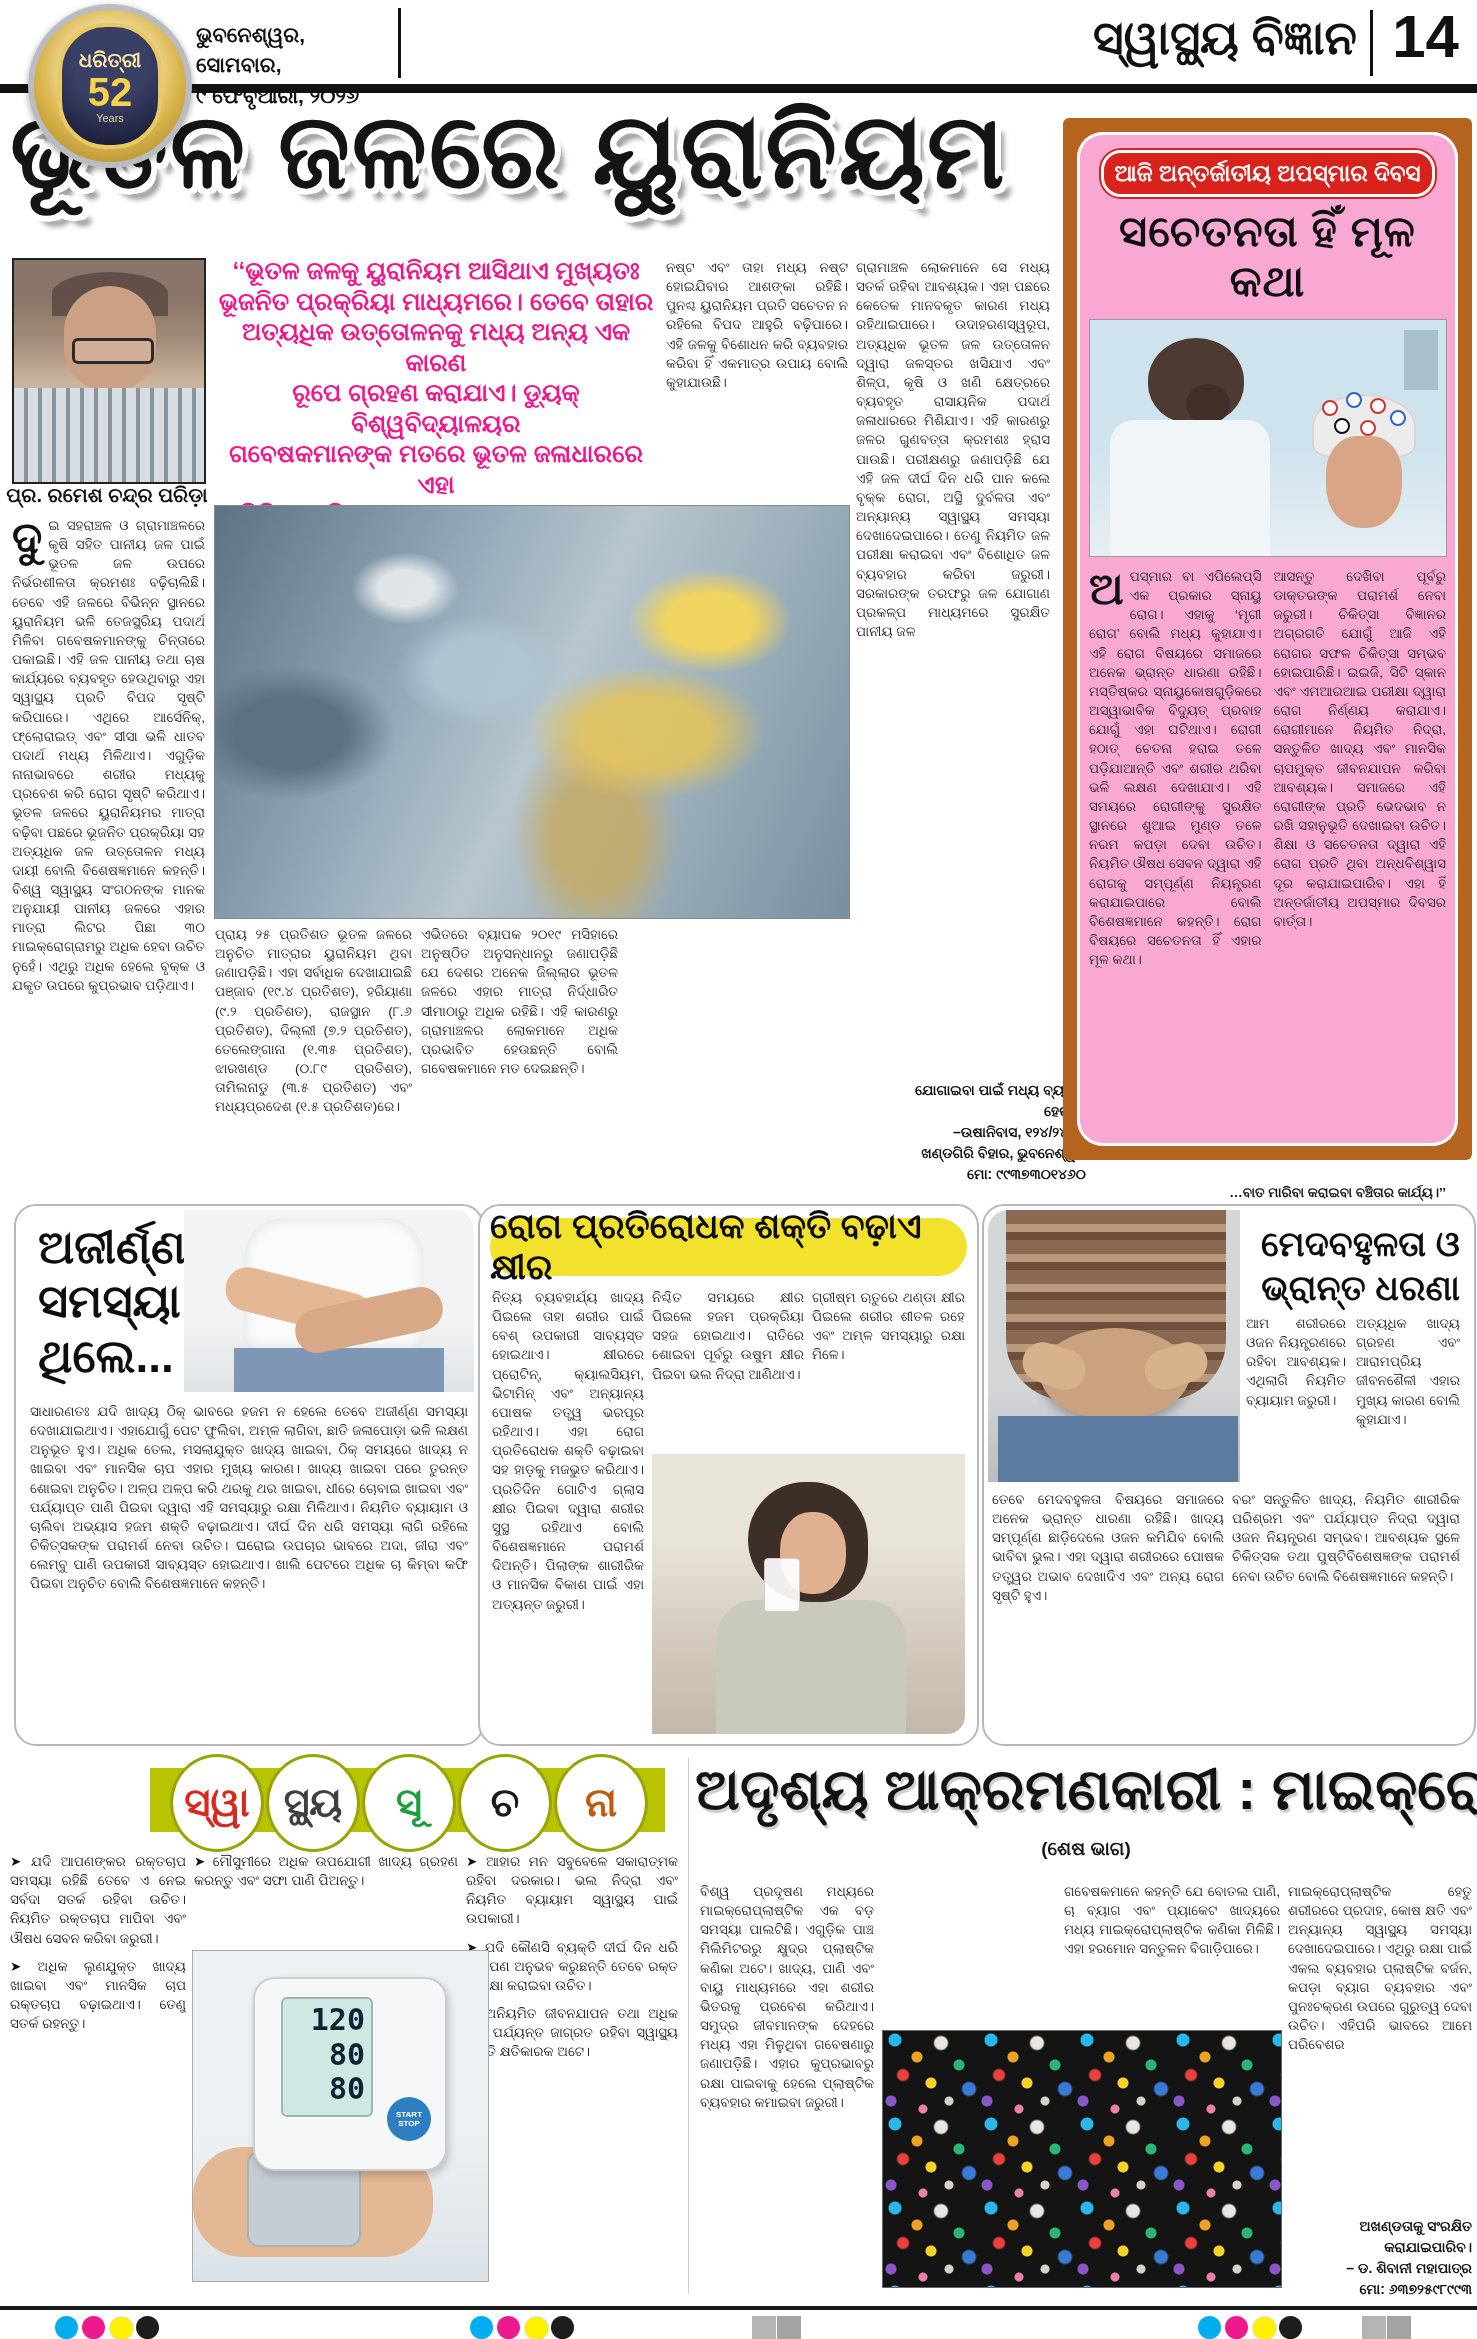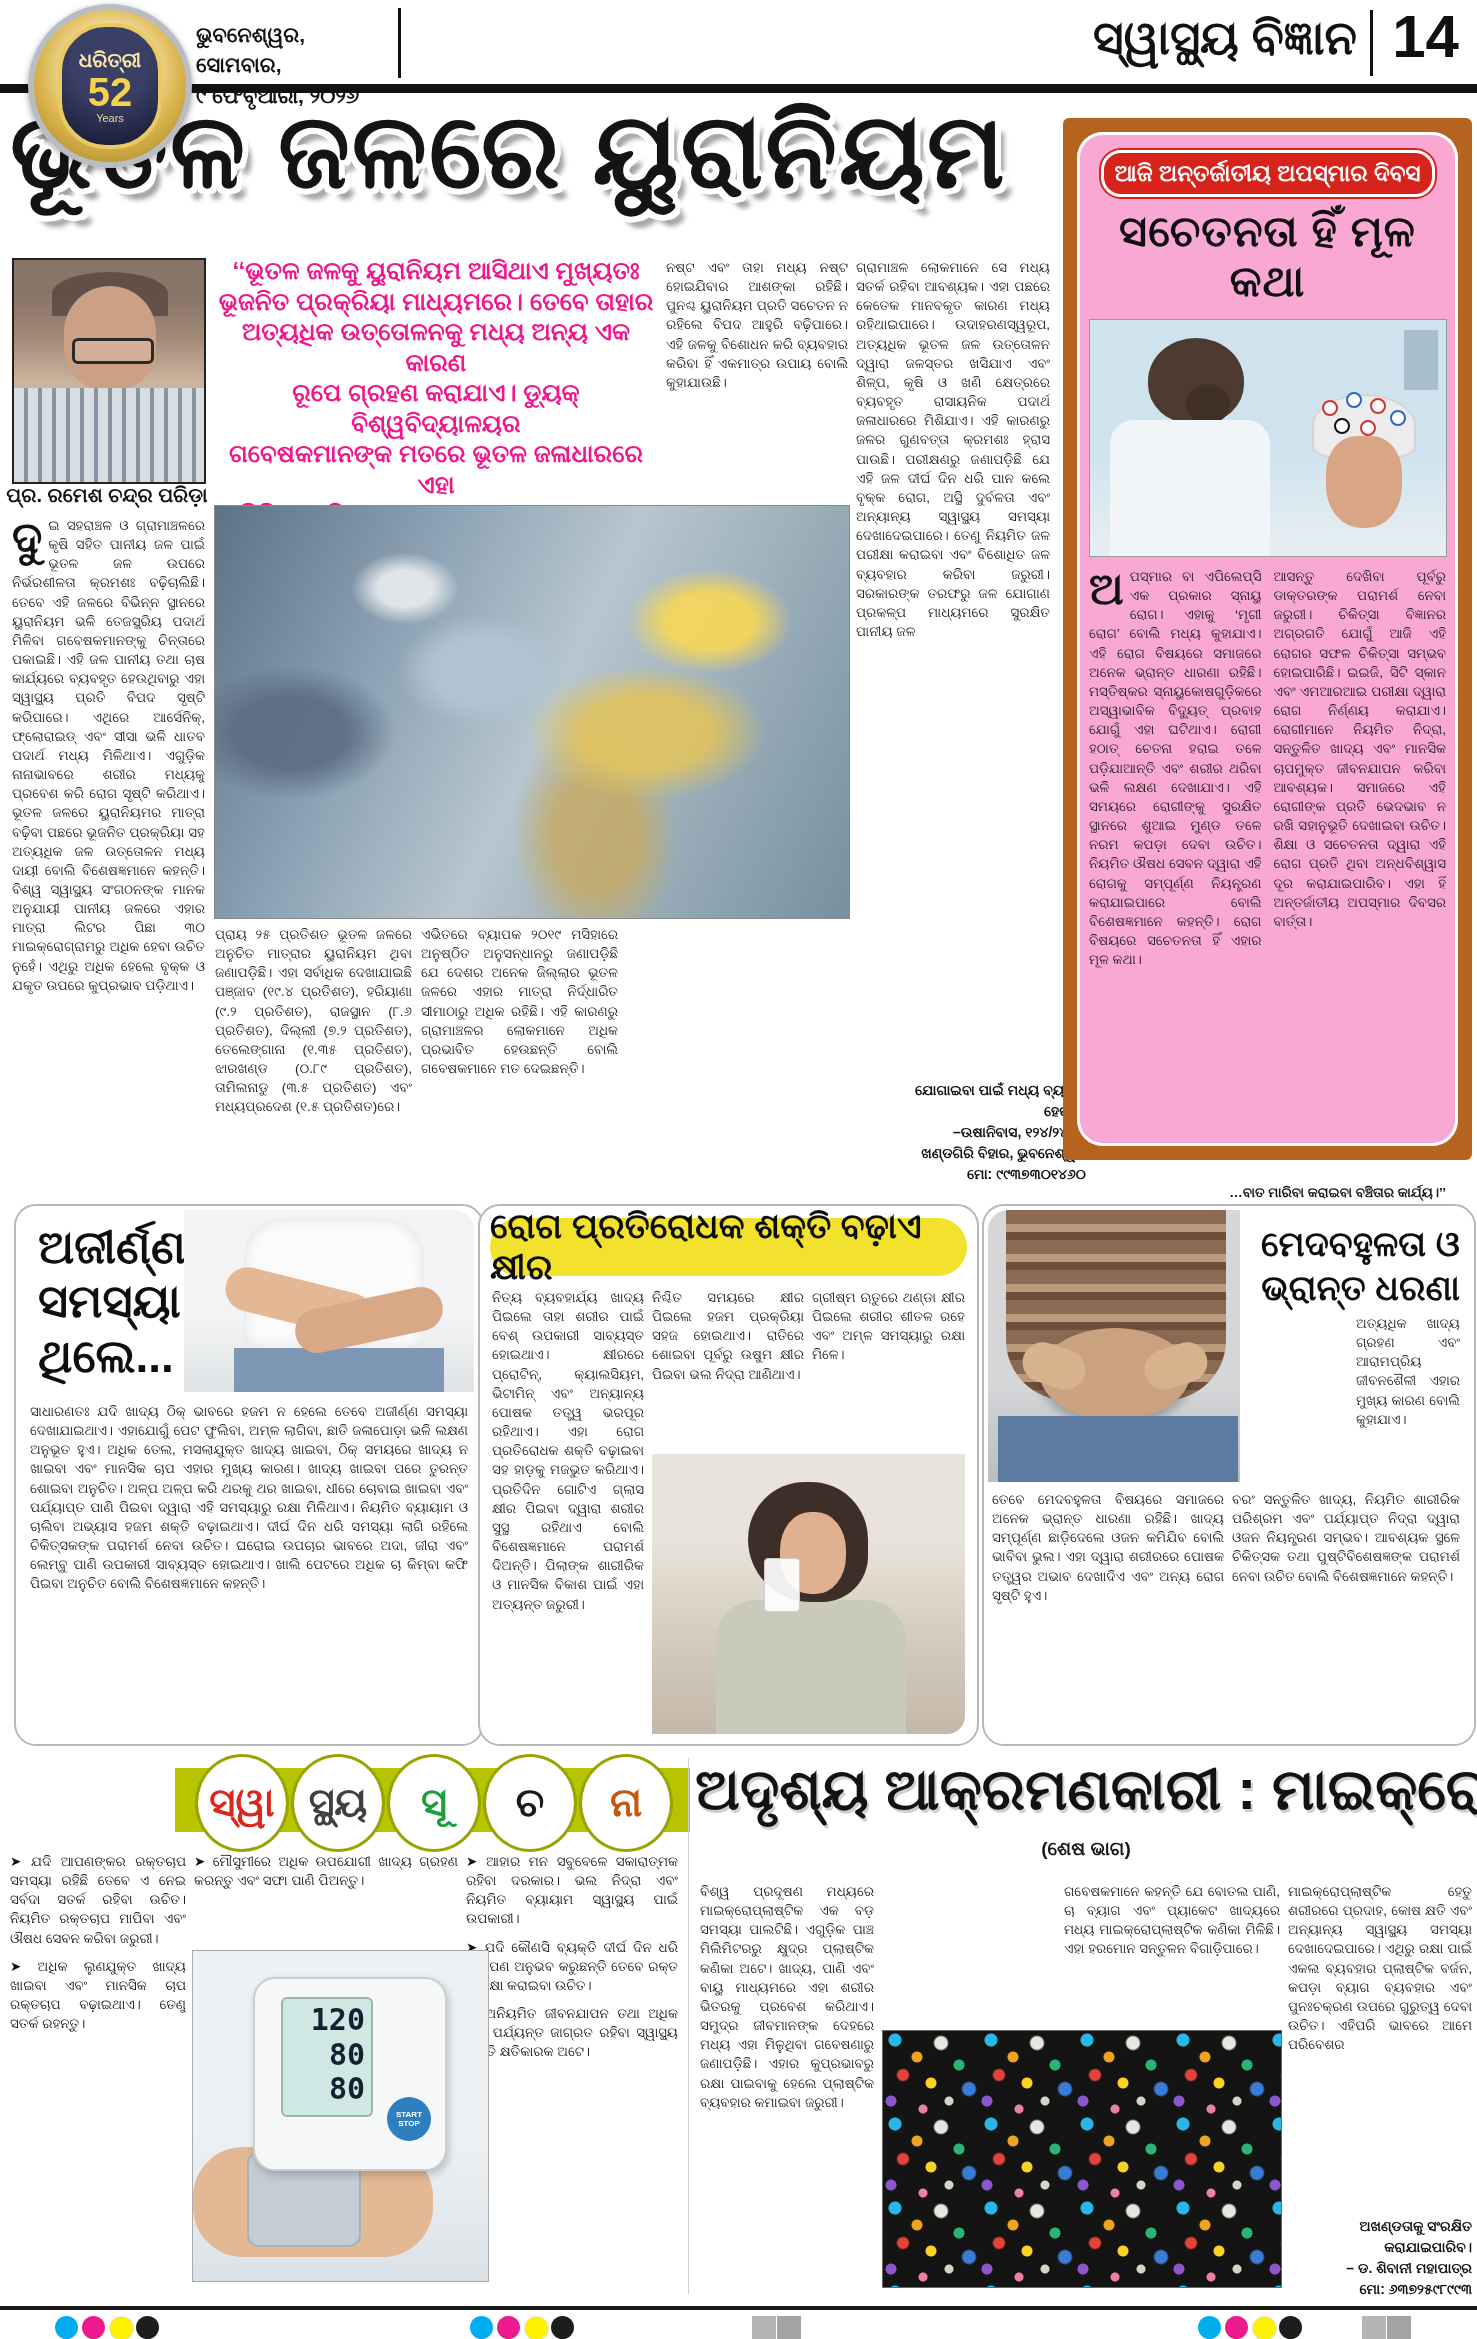--- a/index.html
+++ b/index.html
@@ -89,21 +89,21 @@
   .mk-glass{position:absolute;left:112px;top:104px;width:34px;height:52px;background:rgba(255,255,255,.92);border:1px solid #cfcfcf;border-radius:4px;}
   .mk-body{position:absolute;left:64px;top:146px;width:190px;height:140px;border-radius:40px 40px 0 0;background:#c9cabc;}
   .obes-photo{position:absolute;overflow:hidden;border-radius:20px 0 0 0;background:linear-gradient(180deg,#d4d6d8 0 65%,#b9bdc0 100%);}
   .ob-shirt{position:absolute;left:18px;top:0;width:220px;height:190px;border-radius:0 0 60px 60px;
       background:repeating-linear-gradient(180deg,#8a6a52 0 14px,#b99a7d 14px 22px,#6d4f3c 22px 30px);}
   .ob-belly{position:absolute;left:52px;top:118px;width:150px;height:92px;border-radius:50%;background:#caa27f;box-shadow:0 6px 10px rgba(0,0,0,.25);}
   .ob-hand{position:absolute;width:64px;height:40px;border-radius:20px;background:#d8b28c;}
   .ob-jean{position:absolute;left:10px;top:206px;width:240px;height:70px;background:#5d7aa0;}
   .obes-head{position:absolute;font-size:35px;font-weight:900;text-align:right;line-height:1.25;color:#0e0e0e;}
   
-  .tips-band{position:absolute;left:150px;top:1768px;width:515px;height:64px;background:#b9c400;margin-left:25px;}
+  .tips-band{position:absolute;left:150px;top:1768px;width:515px;height:64px;background:#b9c400;}
   .tips-oval{position:absolute;top:-14px;width:88px;height:92px;background:#fff;border:3px solid #9aa400;border-radius:50%;
       display:flex;align-items:center;justify-content:center;font-size:40px;font-weight:900;}
   .bullet-col{position:absolute;overflow:hidden;}
   .bullet-item{font-size:13.5px;line-height:1.42;text-align:justify;margin-bottom:9px;}
   .bullet-item b.arrow{color:#111;font-weight:900;}
   .bp-photo{position:absolute;left:192px;top:1950px;width:295px;height:330px;border:1px solid #aaa;overflow:hidden;
       background:linear-gradient(180deg,#eef1f3 0 55%,#dbe2e7 100%);}
   .bp-device{position:absolute;left:60px;top:26px;width:190px;height:190px;border-radius:22px;background:#f6f8f8;border:2px solid #c9ced2;box-shadow:2px 4px 8px rgba(0,0,0,.2);}
   .bp-screen{position:absolute;left:26px;top:18px;width:92px;height:120px;background:#cfe8e4;border:2px solid #9fb4b0;border-radius:6px;
       font-family:"DejaVu Sans Mono",monospace;font-weight:bold;color:#123;font-size:30px;line-height:1.15;text-align:right;padding:4px 6px;box-sizing:border-box;}
@@ -250,20 +250,21 @@
       <div class="ob-shirt"></div>
       <div class="ob-belly"></div>
       <div class="ob-jean"></div>
       <div class="ob-hand" style="left:34px;top:136px;transform:rotate(18deg);"></div>
       <div class="ob-hand" style="left:156px;top:136px;transform:rotate(-18deg);"></div>
     </div>
     <div class="obes-head" style="left:262px;top:16px;width:214px;">
       <div>ମେଦବହୁଳତା ଓ</div>
       <div>ଭ୍ରାନ୍ତ ଧରଣା</div>
     </div>
+    <div class="abs jtext" style="left:262px;top:108px;width:100px;height:168px;">ଆମ ଶରୀରରେ ଓଜନ ନିୟନ୍ତ୍ରଣରେ ରହିବା ଆବଶ୍ୟକ। ଏଥିଲାଗି ନିୟମିତ ବ୍ୟାୟାମ ଜରୁରୀ।</div>
     <div class="abs jtext" style="left:372px;top:108px;width:104px;height:168px;">ଅତ୍ୟଧିକ ଖାଦ୍ୟ ଗ୍ରହଣ ଏବଂ ଆରାମପ୍ରିୟ ଜୀବନଶୈଳୀ ଏହାର ମୁଖ୍ୟ କାରଣ ବୋଲି କୁହାଯାଏ।</div>
     <div class="abs jtext" style="left:8px;top:284px;width:232px;height:244px;">ତେବେ ମେଦବହୁଳତା ବିଷୟରେ ସମାଜରେ ଅନେକ ଭ୍ରାନ୍ତ ଧାରଣା ରହିଛି। ଖାଦ୍ୟ ସମ୍ପୂର୍ଣ୍ଣ ଛାଡ଼ିଦେଲେ ଓଜନ କମିଯିବ ବୋଲି ଭାବିବା ଭୁଲ। ଏହା ଦ୍ୱାରା ଶରୀରରେ ପୋଷକ ତତ୍ତ୍ୱର ଅଭାବ ଦେଖାଦିଏ ଏବଂ ଅନ୍ୟ ରୋଗ ସୃଷ୍ଟି ହୁଏ।</div>
     <div class="abs jtext" style="left:248px;top:284px;width:228px;height:244px;">ବରଂ ସନ୍ତୁଳିତ ଖାଦ୍ୟ, ନିୟମିତ ଶାରୀରିକ ପରିଶ୍ରମ ଏବଂ ପର୍ଯ୍ୟାପ୍ତ ନିଦ୍ରା ଦ୍ୱାରା ଓଜନ ନିୟନ୍ତ୍ରଣ ସମ୍ଭବ। ଆବଶ୍ୟକ ସ୍ଥଳେ ଚିକିତ୍ସକ ତଥା ପୁଷ୍ଟିବିଶେଷଜ୍ଞଙ୍କ ପରାମର୍ଶ ନେବା ଉଚିତ ବୋଲି ବିଶେଷଜ୍ଞମାନେ କହନ୍ତି।</div>
   </div>
 
   <div class="tips-band">
     <div class="tips-oval" style="left:20px;">
         <span style="color:#d9281e">ସ୍ୱା</span>
       </div>
     <div class="tips-oval" style="left:116px;">

